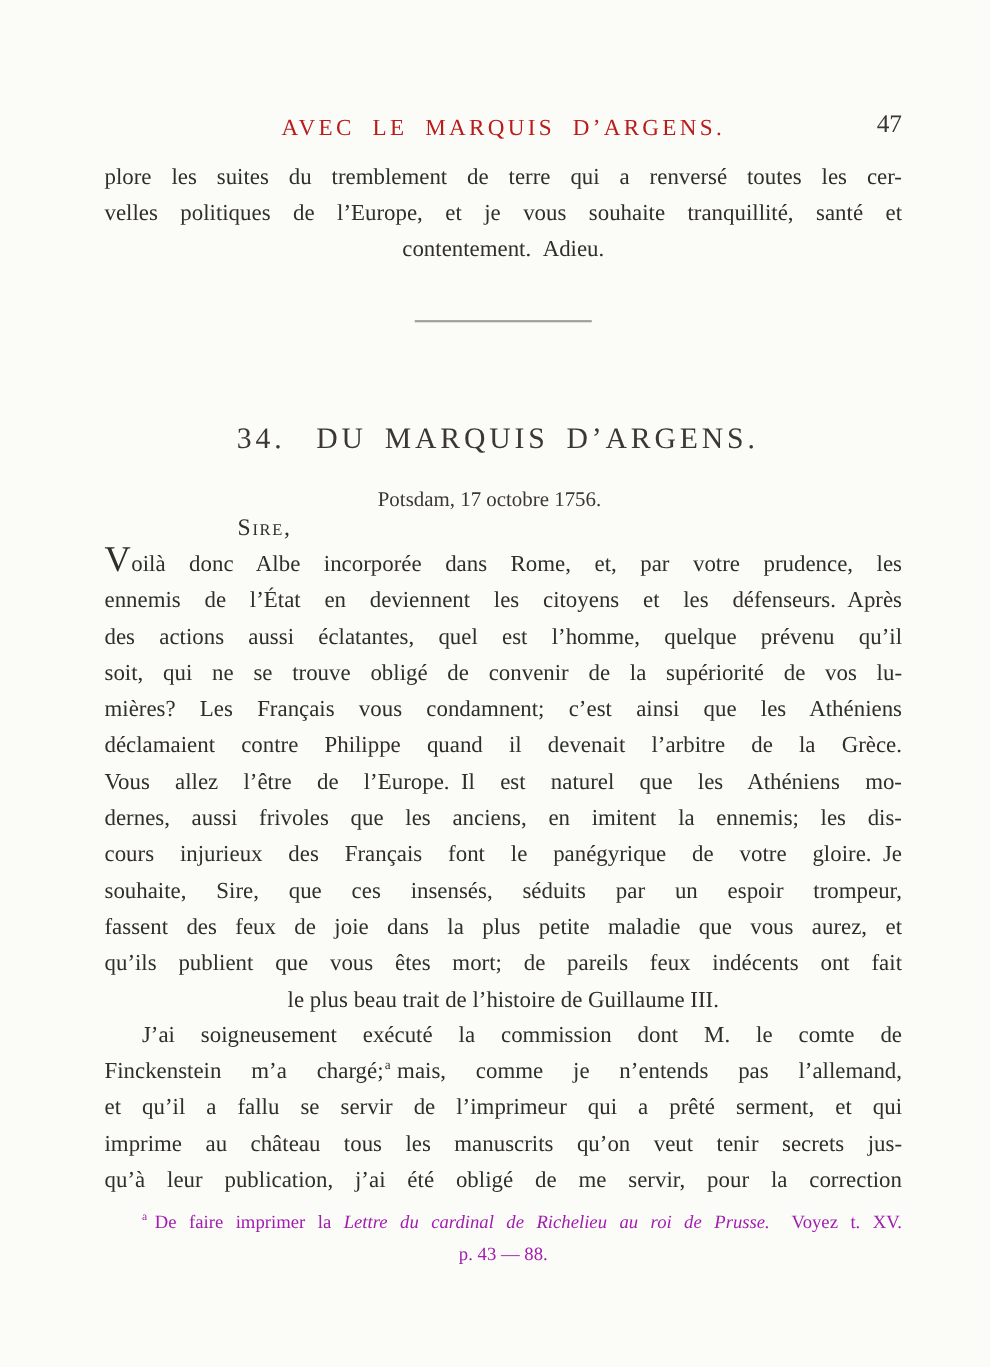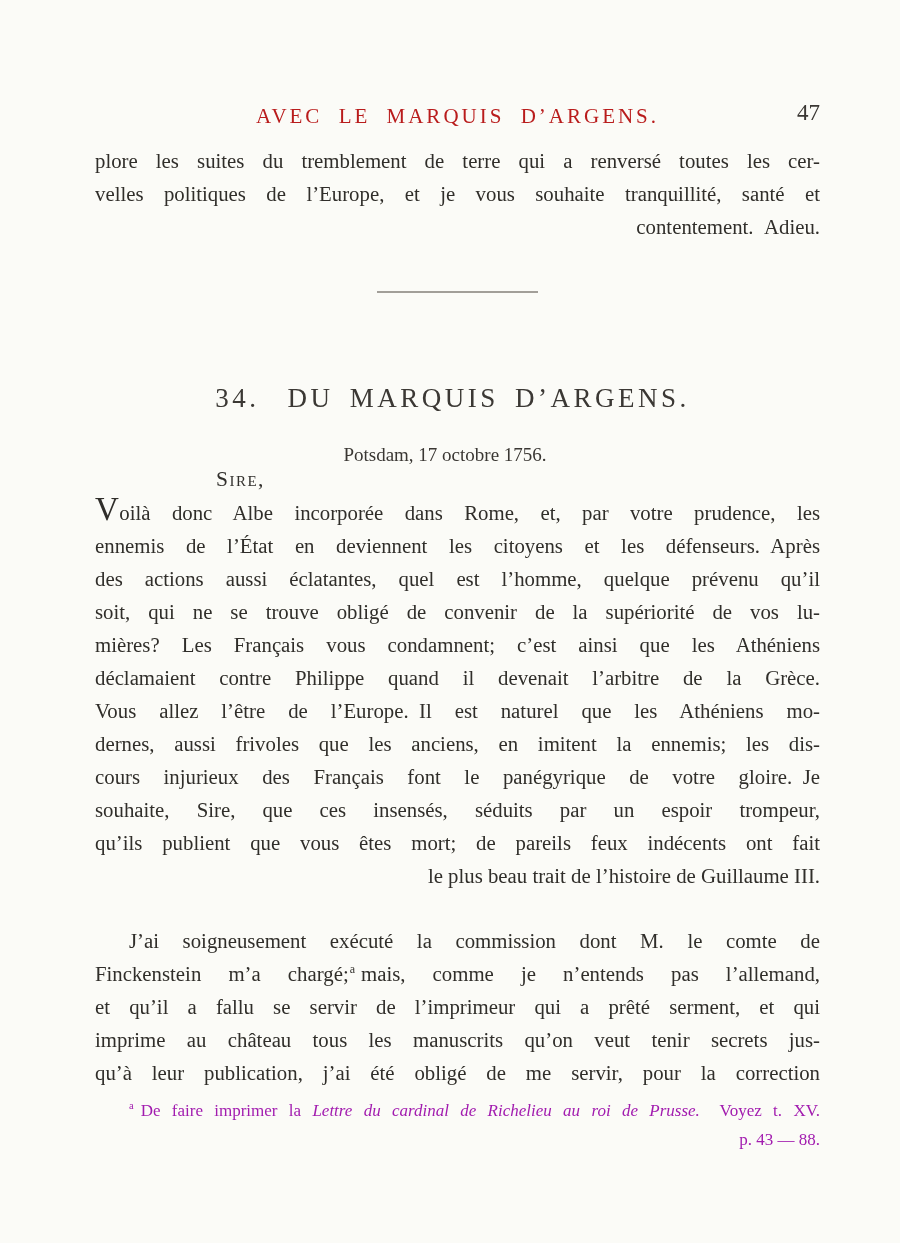--- a/index.html
+++ b/index.html
@@ -16,21 +16,21 @@
   .running-header { position: absolute; top: 101px; left: 95px; width: 725px; height: 34px; }
   .header-title {
     text-align: center; font-size: 21px; letter-spacing: 3px; word-spacing: 8px;
     color: #b91c1c; line-height: 30px;
   }
   .page-number { position: absolute; right: 0; top: -1px; font-size: 23px; color: #3a3733; }
 
   
   .block { position: absolute; left: 95px; width: 725px; font-size: 20.8px; line-height: 33px; color: #302e2a; }
   .jline { text-align: justify; text-align-last: justify; }
-  .lline { text-align: right; }
+  .lline { text-align: center; }
   .indent { text-indent: 34px; }
 
   #intro  { top: 144px; }
   #letter { top: 496px; }
   #para2  { top: 924px; }
 
   .divider { position: absolute; top: 291px; left: 377px; width: 161px; height: 2px; background: #a29f99; }
 
   #heading {
     position: absolute; top: 381px; left: 85px; width: 735px;
@@ -97,20 +97,21 @@
     <div>
         <div class="jline">ennemis de l’État en deviennent les citoyens et les défenseurs. Après</div>
         <div class="jline">des actions aussi éclatantes, quel est l’homme, quelque prévenu qu’il</div>
         <div class="jline">soit, qui ne se trouve obligé de convenir de la supériorité de vos lu-</div>
         <div class="jline">mières? Les Français vous condamnent; c’est ainsi que les Athéniens</div>
         <div class="jline">déclamaient contre Philippe quand il devenait l’arbitre de la Grèce.</div>
         <div class="jline">Vous allez l’être de l’Europe. Il est naturel que les Athéniens mo-</div>
         <div class="jline">dernes, aussi frivoles que les anciens, en imitent la ennemis; les dis-</div>
         <div class="jline">cours injurieux des Français font le panégyrique de votre gloire. Je</div>
         <div class="jline">souhaite, Sire, que ces insensés, séduits par un espoir trompeur,</div>
+        <div class="jline">fassent des feux de joie dans la plus petite maladie que vous aurez, et</div>
         <div class="jline">qu’ils publient que vous êtes mort; de pareils feux indécents ont fait</div>
       </div>
     <div class="lline">le plus beau trait de l’histoire de Guillaume III.</div>
   </div>
 
   <div class="block" id="para2">
     <div class="jline indent">J’ai soigneusement exécuté la commission dont M. le comte de</div>
     <div class="jline">
       <span>Finckenstein m’a chargé;</span><span class="note-ref">a</span><span>mais, comme je n’entends pas l’allemand,</span>
     </div>

